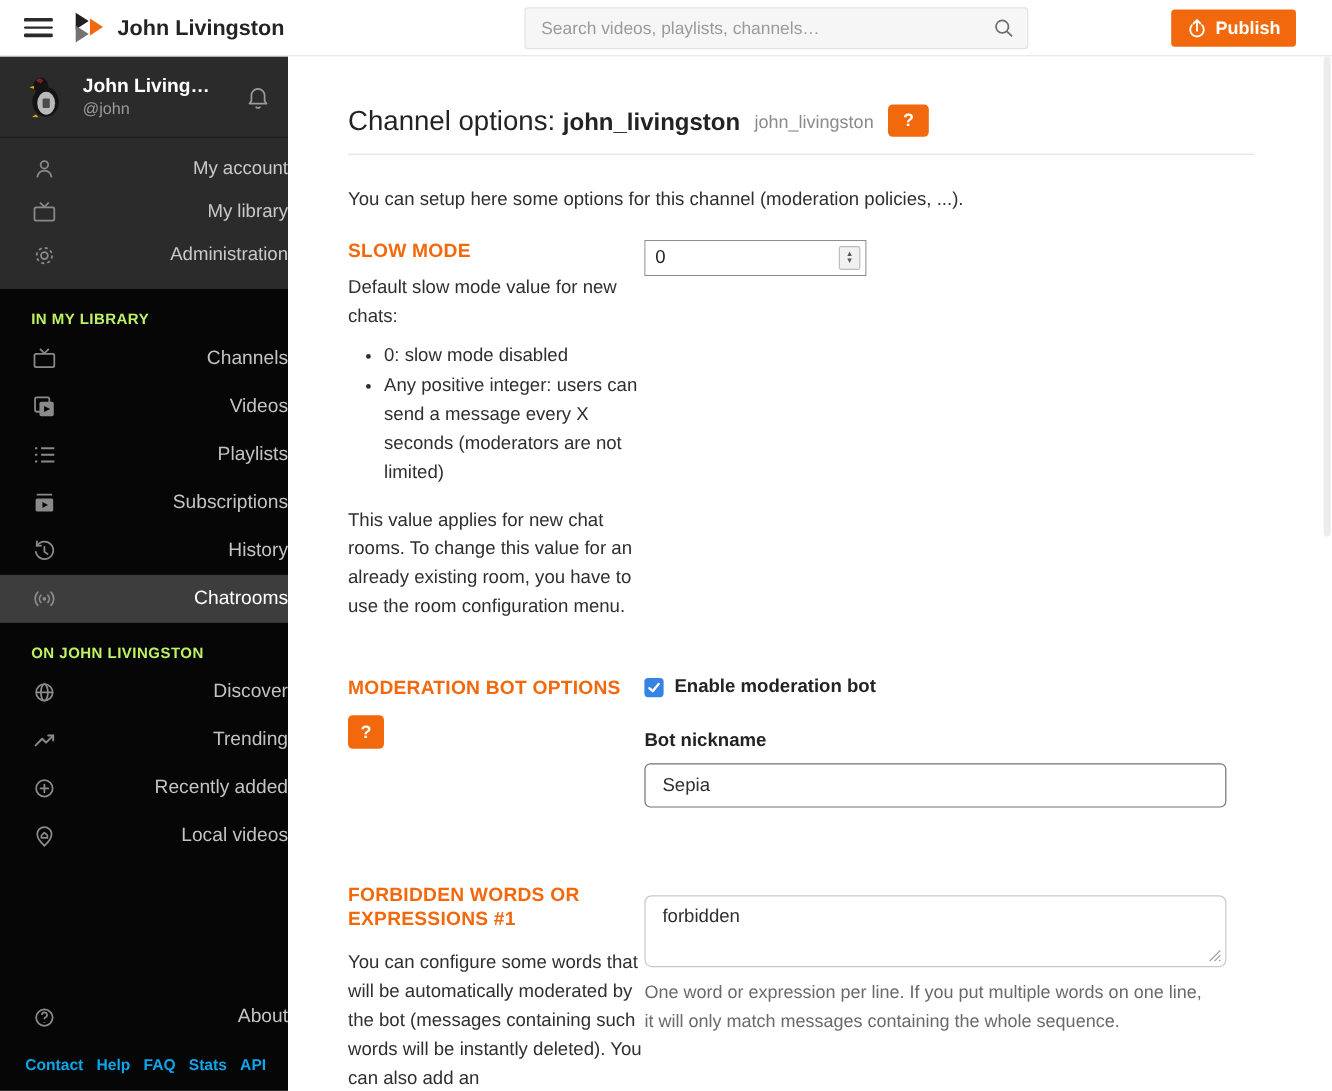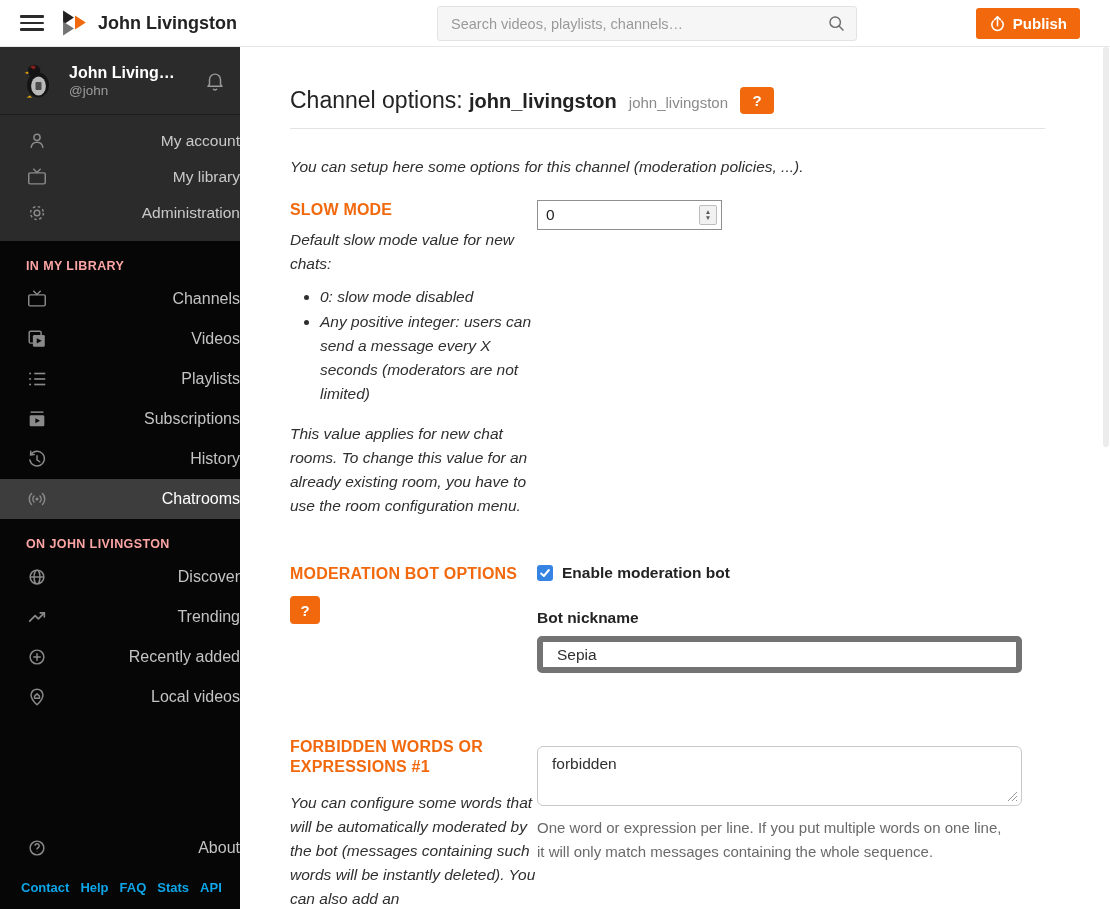--- a/index.html
+++ b/index.html
@@ -37,42 +37,42 @@
   .user-name { color:#fff; font-weight:700; font-size:16px; max-width:112px;
                white-space:nowrap; overflow:hidden; text-overflow:ellipsis; }
   .user-handle { color:#9b9b9b; font-size:13.5px; margin-top:1px; }
   .bell { margin-left:auto; color:#9a9a9a; cursor:pointer; display:flex; }
   .acct-menu { border-top:1px solid #1d1d1d; padding:8px 0 10px; }
   .sb-item { height:36px; display:flex; align-items:center; padding-left:26px; gap:22px;
              color:#c9c9c9; font-size:15.5px; cursor:pointer;justify-content:space-between; }
   .sb-dark { flex:1; display:flex; flex-direction:column; background:#060606; }
   .sb-dark .sb-item { height:40px; color:#c3c3c3; font-size:16px; }
   .sb-item.active { background:#3d3d3d; color:#fff; }
-  .sb-section-title { color:#fca5a5; font-weight:700; font-size:12.5px; letter-spacing:.4px;
+  .sb-section-title { color:#bef264; font-weight:700; font-size:12.5px; letter-spacing:.4px;
                       margin:18px 0 6px 26px; }
   .sb-icon { width:22px; height:22px; color:#8a8a8a; flex-shrink:0; display:flex; }
   .sb-spacer { flex:1; }
   .sb-footer { padding:12px 14px 14px 21px; display:flex; gap:11px; }
   .sb-footer a { color:#0ea5e9; font-size:13px; font-weight:600; text-decoration:none; cursor:pointer; }
 
   
   .main { position:relative; flex:1; background:#fff; padding:40px 65px 0 50px; overflow:hidden; }
   .page-head { display:flex; align-items:center; gap:12px; }
   .page-head h1 { font-weight:400; font-size:23px; color:#232323; white-space:nowrap;text-align:right; }
   .page-head h1 .chan { font-weight:700; font-size:20px; }
   .head-sub { color:#8a8a8a; font-size:15px; padding-top:3px; }
   .help-chip { background:#f2690d; color:#fff; border:none; border-radius:4px; font-family:inherit;
                font-weight:700; font-size:15px; width:34px; height:27px; cursor:pointer; }
   .head-divider { border-bottom:1px solid #e3e3e3; margin-top:14px; }
   .intro { margin-top:26px; font-size:15.5px; color:#2f2f2f; }
 
   .form { margin-top:21px; }
   .form-row { display:grid; grid-template-columns:247px 485px; }
   .sec-title { color:#f2690d; font-weight:700; font-size:16px; line-height:20px; letter-spacing:.2px; }
-  .col-desc { font-size:15.5px; line-height:24px; color:#2f2f2f;font-style:italic; }
+  .col-desc { font-size:15.5px; line-height:24px; color:#2f2f2f; }
   .left-col p { margin-top:8px; }
   .left-col ul { margin:9px 0 0 0; padding-left:30px; }
   .left-col li { margin-bottom:1px; }
   .left-col .note { margin-top:16px; }
 
   .num-wrap { position:relative; width:185px; height:30px; border:1px solid #8f8f8f; background:#fff; }
   .num-wrap input { width:100%; height:100%; border:none; outline:none; font-family:inherit;
                     font-size:15.5px; color:#222; padding:0 26px 0 8px; }
   .num-spin { position:absolute; right:4px; top:4px; bottom:4px; width:18px; background:#f1f1f1;
               border:1px solid #bdbdbd; border-radius:2px; display:flex; flex-direction:column;
@@ -80,21 +80,21 @@
   .num-spin span { font-size:6.5px; line-height:6px; }
 
   .row2 { margin-top:46px; }
   .chip-under { margin-top:12px; width:30px; height:28px; }
   .check-row { display:flex; align-items:center; gap:9px; }
   .checkbox { width:16px; height:16px; background:#3584e4; border-radius:3px; display:flex;
               align-items:center; justify-content:center; cursor:pointer; flex-shrink:0; }
   .check-label { font-weight:700; font-size:15.5px; color:#232323; cursor:pointer; }
   .field-label { font-weight:700; font-size:15.5px; color:#232323; display:block; }
   .gap-label { margin-top:27px; }
-  .text-input { margin-top:9px; width:485px; height:37px; border:6px solid #737373; border-radius:5px;
+  .text-input { margin-top:9px; width:485px; height:37px; border:1px solid #737373; border-radius:5px;
                 font-family:inherit; font-size:15.5px; color:#2f2f2f; padding:0 14px; outline:none; }
 
   .row3 { margin-top:64px; }
   .ta-wrap { position:relative; margin-top:9px; }
   .textarea { width:485px; height:60px; border:1px solid #c9c9c9; border-radius:6px; resize:none;
               font-family:inherit; font-size:15.5px; color:#2f2f2f; padding:8px 14px; outline:none;
               display:block; }
   .resize-grip { position:absolute; right:4px; bottom:4px; pointer-events:none; }
   .field-help { margin-top:10px; font-size:15px; line-height:24px; color:#6a6a6a; width:470px; }
 

